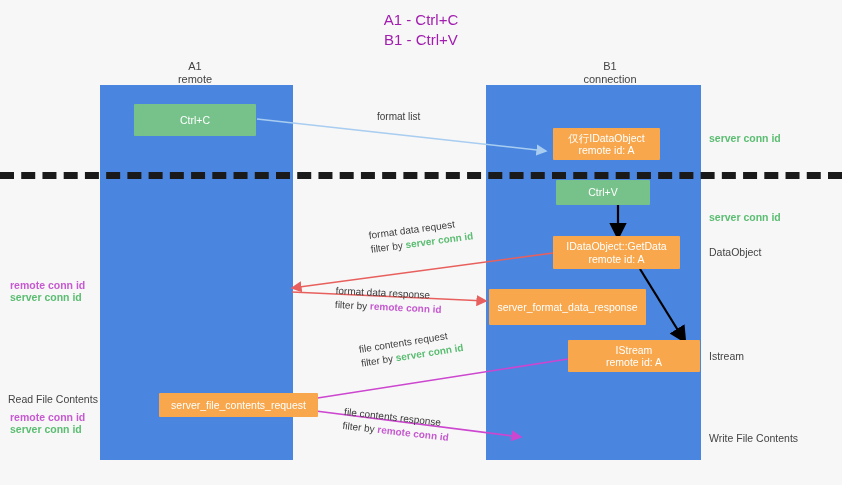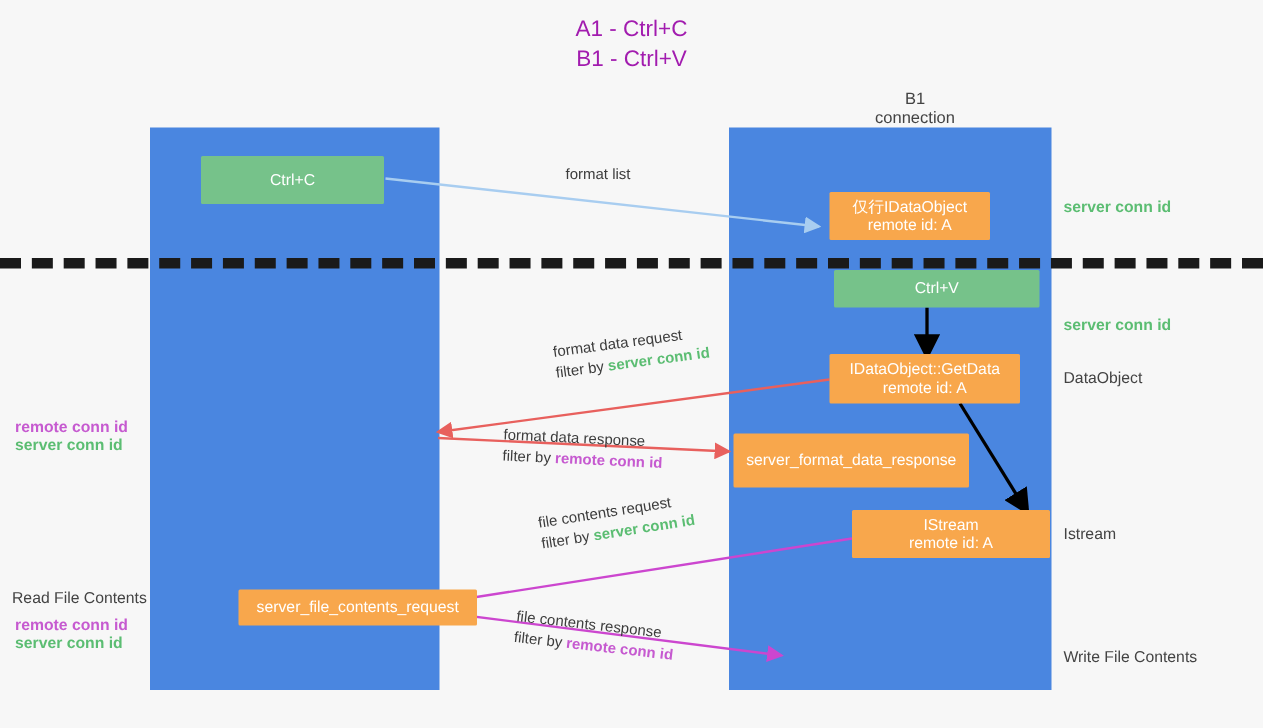--- a/index.html
+++ b/index.html
@@ -93,20 +93,22 @@
   }
 </style>
 </head>
 <body>
 
 <div class="canvas">
 
   <div class="title">A1 - Ctrl+C
 B1 - Ctrl+V</div>
 
+  <div class="col-head" style="left:130px; top:60px; width:130px;">A1
+remote</div>
   <div class="col-head" style="left:545px; top:60px; width:130px;">B1
 connection</div>
 
   <div class="lane" style="left:100px; top:85px; width:193px; height:375px;"></div>
   <div class="lane" style="left:486px; top:85px; width:215px; height:375px;"></div>
 
   <svg class="wires" viewBox="0 0 842 485">
     <defs>
       <marker id="ar-blue" markerWidth="7" markerHeight="7" refX="6" refY="3.5" orient="auto">
         <path d="M0,0 L7,3.5 L0,7 z" fill="#a8cdf0"></path>
@@ -137,21 +139,21 @@
     <line x1="292" y1="408" x2="521" y2="437" stroke="#cc46cf" stroke-width="1.6" marker-end="url(#ar-mag)"></line>
   </svg>
 
   <div class="dash-rule" style="top:172px;"></div>
 
   <div class="node green" style="left:134px; top:104px; width:122px; height:32px;">Ctrl+C</div>
 
   <div class="node orange" style="left:553px; top:128px; width:107px; height:32px;">仅行IDataObject
 remote id: A</div>
 
-  <div class="node green" style="left:556px; top:180px; width:137px; height:25px;">Ctrl+V</div>
+  <div class="node green" style="left:556px; top:180px; width:94px; height:25px;">Ctrl+V</div>
 
   <div class="node orange" style="left:553px; top:236px; width:127px; height:33px;">IDataObject::GetData
 remote id: A</div>
 
   <div class="node orange" style="left:568px; top:340px; width:132px; height:32px;">IStream
 remote id: A</div>
 
 
   <div class="node orange" style="left:489px; top:289px; width:157px; height:36px;">server_format_data_response</div>
 

